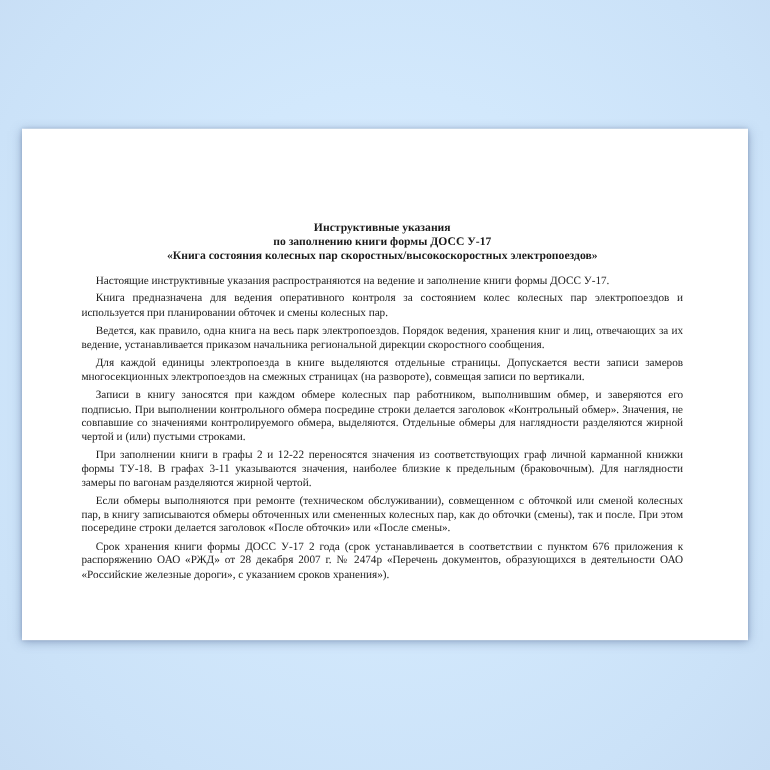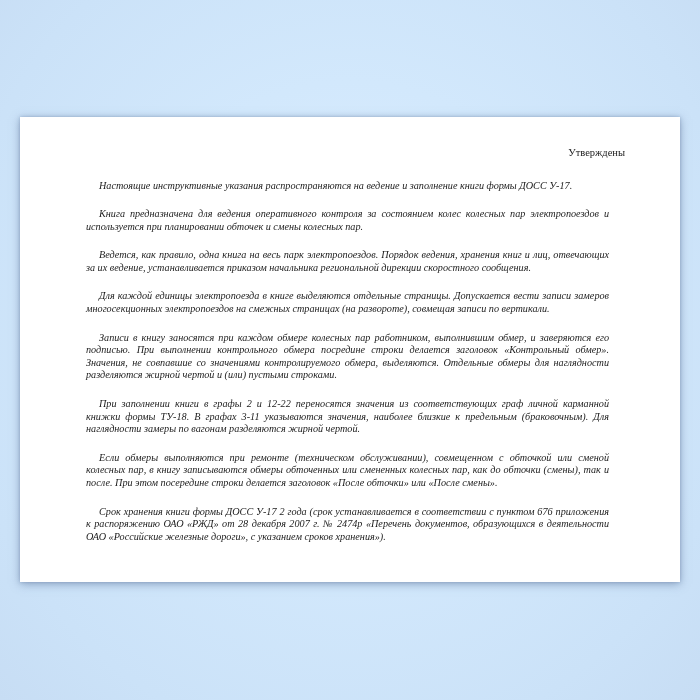--- a/index.html
+++ b/index.html
@@ -43,35 +43,38 @@
     font-size: 10.6px;
     line-height: 12.6px;
   }
   .doc-body {
     margin-top: 10px;
     font-size: 10.2px;
     line-height: 12.6px;
     text-align: justify;
   }
   .doc-body p {
-    margin: 16px;
+    margin: 4px;
     text-indent: 13px;
-    font-style: italic;
   }
 </style>
 </head>
 <body>
 
 <div class="scene">
   <div class="page">
 
     <div class="approval">
-      <div>Утверждены</div>
     </div>
 
+    <div class="doc-title">
+      <div>Инструктивные указания</div>
+      <div>по заполнению книги формы ДОСС У-17</div>
+      <div>«Книга состояния колесных пар скоростных/высокоскоростных электропоездов»</div>
+    </div>
 
     <div class="doc-body">
       <p>Настоящие инструктивные указания распространяются на ведение и заполнение книги формы ДОСС У-17.</p>
       <p>Книга предназначена для ведения оперативного контроля за состоянием колес колесных пар электропоездов и используется при планировании обточек и смены колесных пар.</p>
       <p>Ведется, как правило, одна книга на весь парк электропоездов. Порядок ведения, хранения книг и лиц, отвечающих за их ведение, устанавливается приказом начальника региональной дирекции скоростного сообщения.</p>
       <p>Для каждой единицы электропоезда в книге выделяются отдельные страницы. Допускается вести записи замеров многосекционных электропоездов на смежных страницах (на развороте), совмещая записи по вертикали.</p>
       <p>Записи в книгу заносятся при каждом обмере колесных пар работником, выполнившим обмер, и заверяются его подписью. При выполнении контрольного обмера посредине строки делается заголовок «Контрольный обмер». Значения, не совпавшие со значениями контролируемого обмера, выделяются. Отдельные обмеры для наглядности разделяются жирной чертой и (или) пустыми строками.</p>
       <p>При заполнении книги в графы 2 и 12-22 переносятся значения из соответствующих граф личной карманной книжки формы ТУ-18. В графах 3-11 указываются значения, наиболее близкие к предельным (браковочным). Для наглядности замеры по вагонам разделяются жирной чертой.</p>
       <p>Если обмеры выполняются при ремонте (техническом обслуживании), совмещенном с обточкой или сменой колесных пар, в книгу записываются обмеры обточенных или смененных колесных пар, как до обточки (смены), так и после. При этом посередине строки делается заголовок «После обточки» или «После смены».</p>
       <p>Срок хранения книги формы ДОСС У-17 2 года (срок устанавливается в соответствии с пунктом 676 приложения к распоряжению ОАО «РЖД» от 28 декабря 2007 г. № 2474р «Перечень документов, образующихся в деятельности ОАО «Российские железные дороги», с указанием сроков хранения»).</p>

